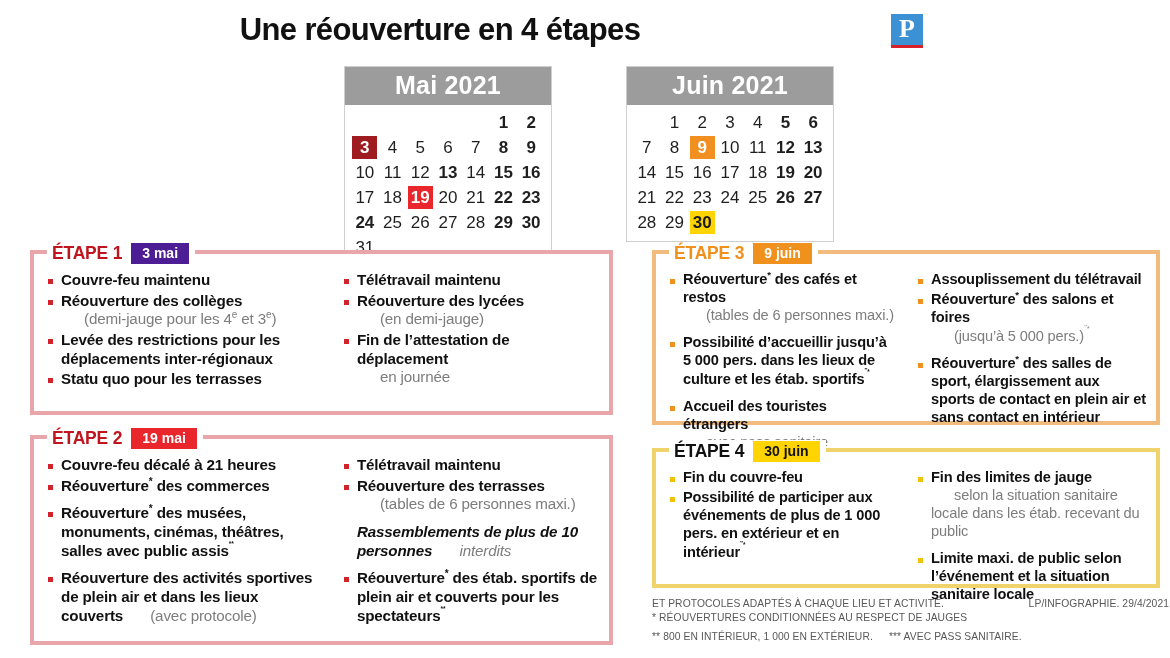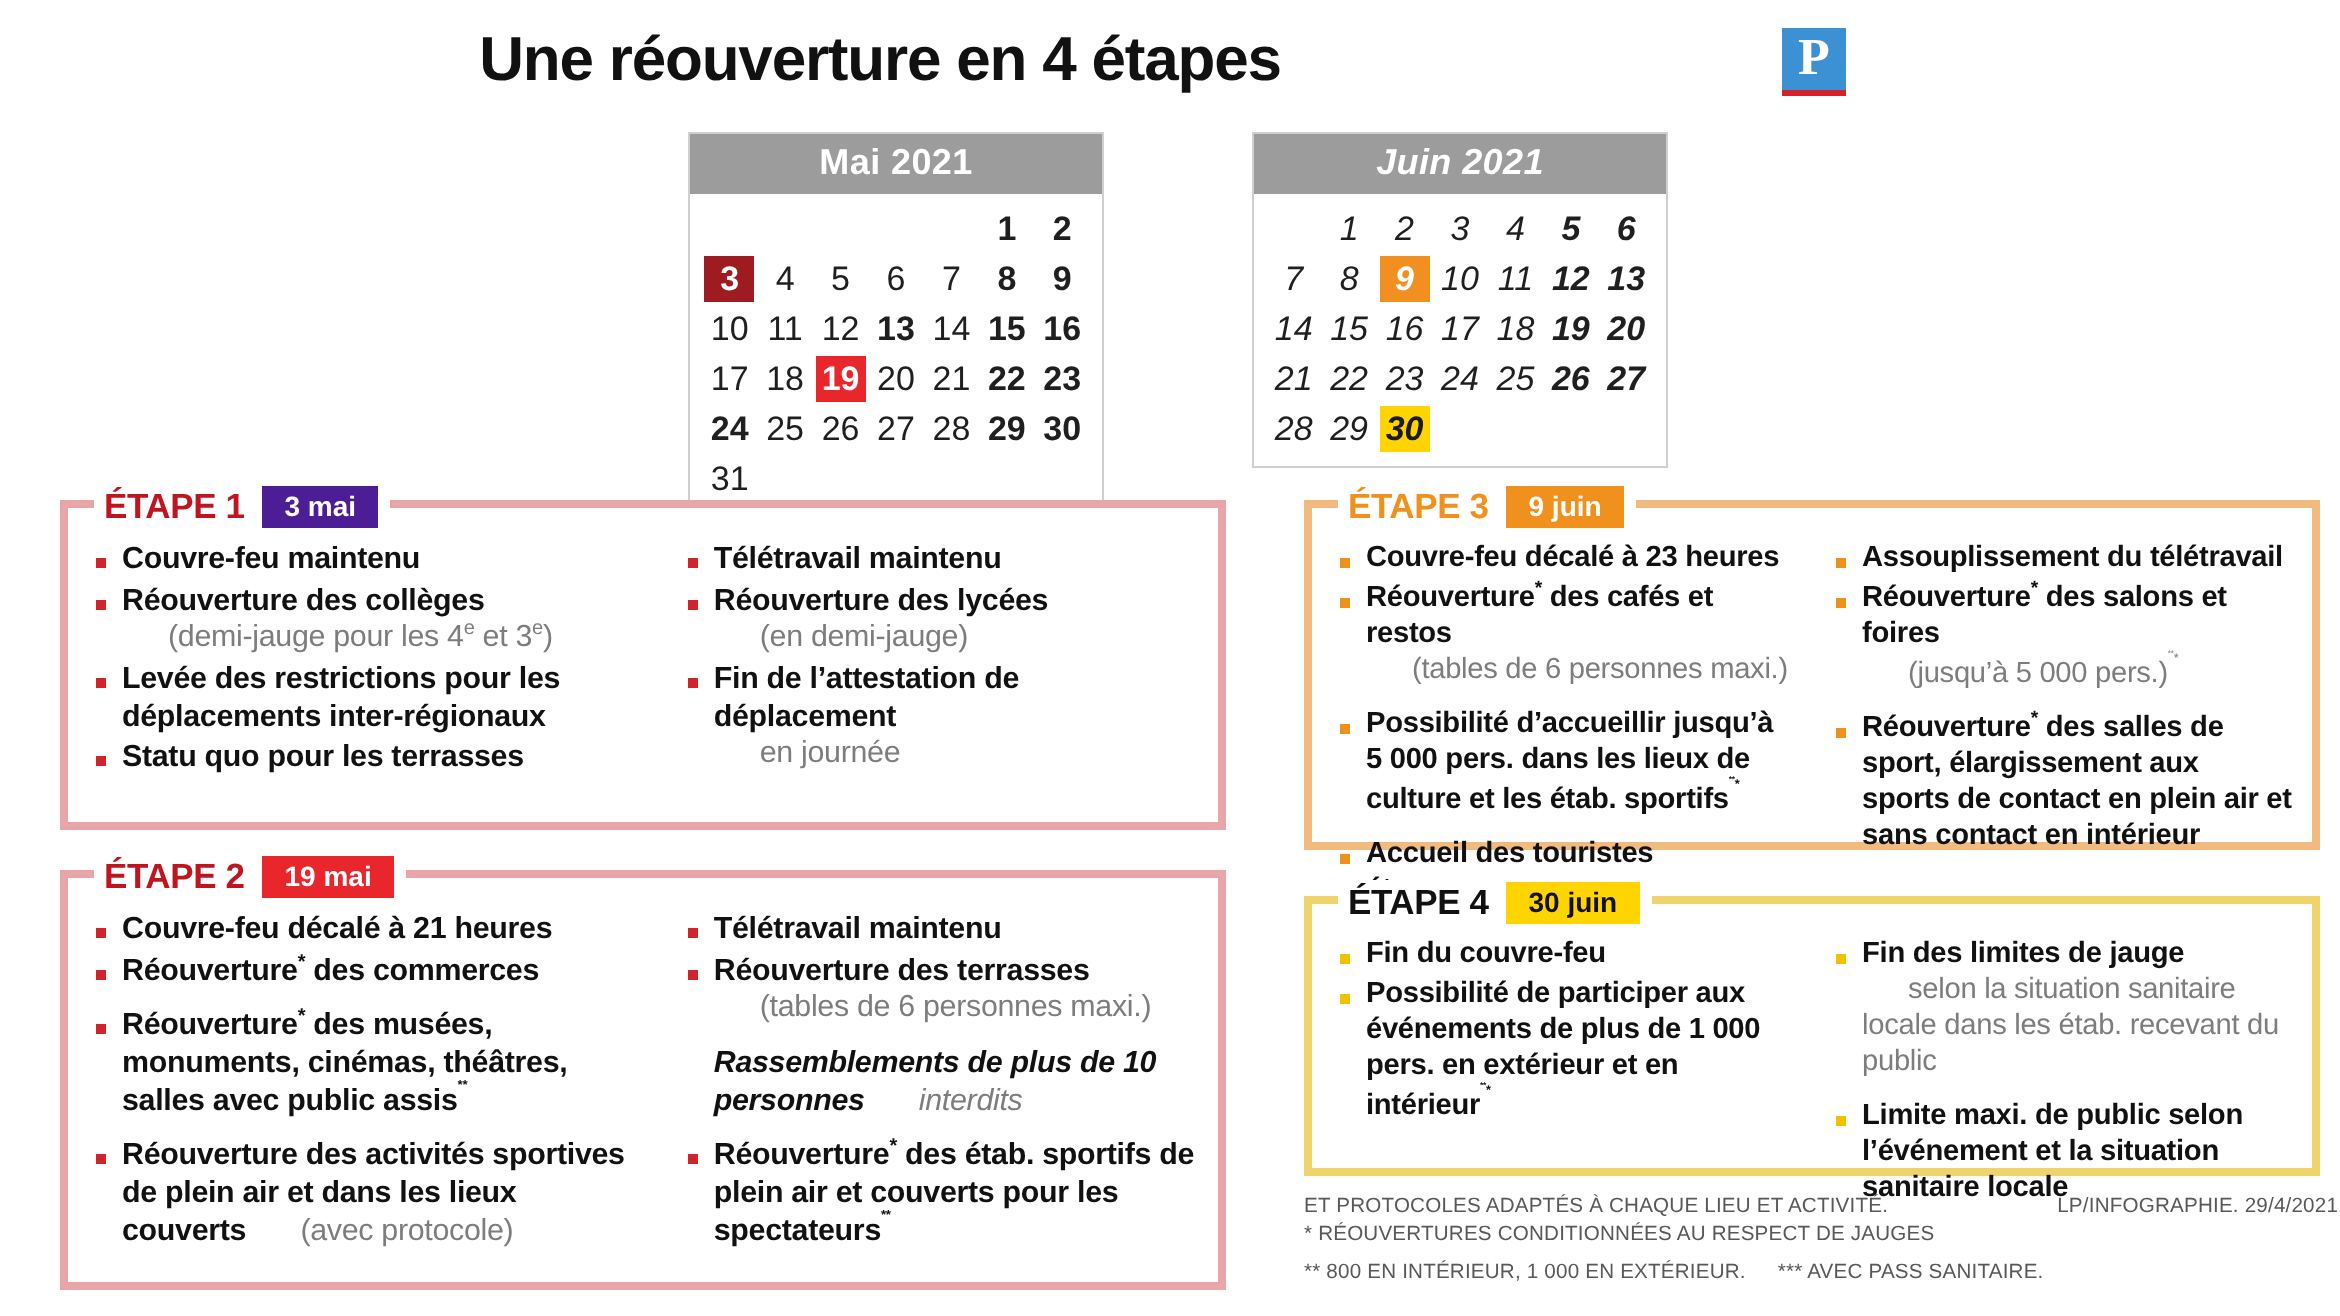--- a/index.html
+++ b/index.html
@@ -54,26 +54,26 @@
   }
 
   
   .calendar {
     position: absolute;
     border: 1px solid #cfcfcf;
     background: #ffffff;
     box-sizing: border-box;
   }
   #cal-mai  { left: 344px; top: 66px; width: 208px; }
-  #cal-juin { left: 626px; top: 66px; width: 208px; font-style: italic; }
+  #cal-juin { left: 626px; top: 66px; width: 208px; }
 
   .cal-header {
     background: #9c9c9c;
     color: #ffffff;
-    font-size: 18px;
+    font-size: 25px;
     font-weight: bold;
     text-align: center;
     padding: 4px 0 5px 0;
     letter-spacing: 0.2px;
   }
   .cal-grid {
     display: grid;
     grid-template-columns: repeat(7, 1fr);
     padding: 5px 6px 6px 6px;
   }
@@ -529,24 +529,20 @@
   </div>
 <div class="step-box tone-orange" id="step3">
     <div class="step-head">
       <span class="step-label">ÉTAPE 3</span>
       <span class="step-badge badge-orange">9 juin</span>
     </div>
     <div class="step-cols">
       <div class="step-col">
         <div class="bullet-item">
           <span class="bullet-dot dot-orange"></span>
-          <div class="bullet-text">Couvre-feu décalé à 23 heures</div>
-        </div>
-        <div class="bullet-item">
-          <span class="bullet-dot dot-orange"></span>
           <div class="bullet-text">Réouverture<sup>*</sup> des cafés et restos<br><span class="light">(tables de 6 personnes maxi.)</span></div>
         </div>
         <div class="bullet-item spaced">
           <span class="bullet-dot dot-orange"></span>
           <div class="bullet-text">Possibilité d’accueillir jusqu’à 5 000 pers. dans les lieux de culture et les étab. sportifs<sup><sup><sup>*</sup><sup>*</sup></sup><sup>*</sup></sup></div>
         </div>
         <div class="bullet-item spaced">
           <span class="bullet-dot dot-orange"></span>
           <div class="bullet-text">Accueil des touristes étrangers<br><span class="light">avec pass sanitaire</span></div>
         </div>

